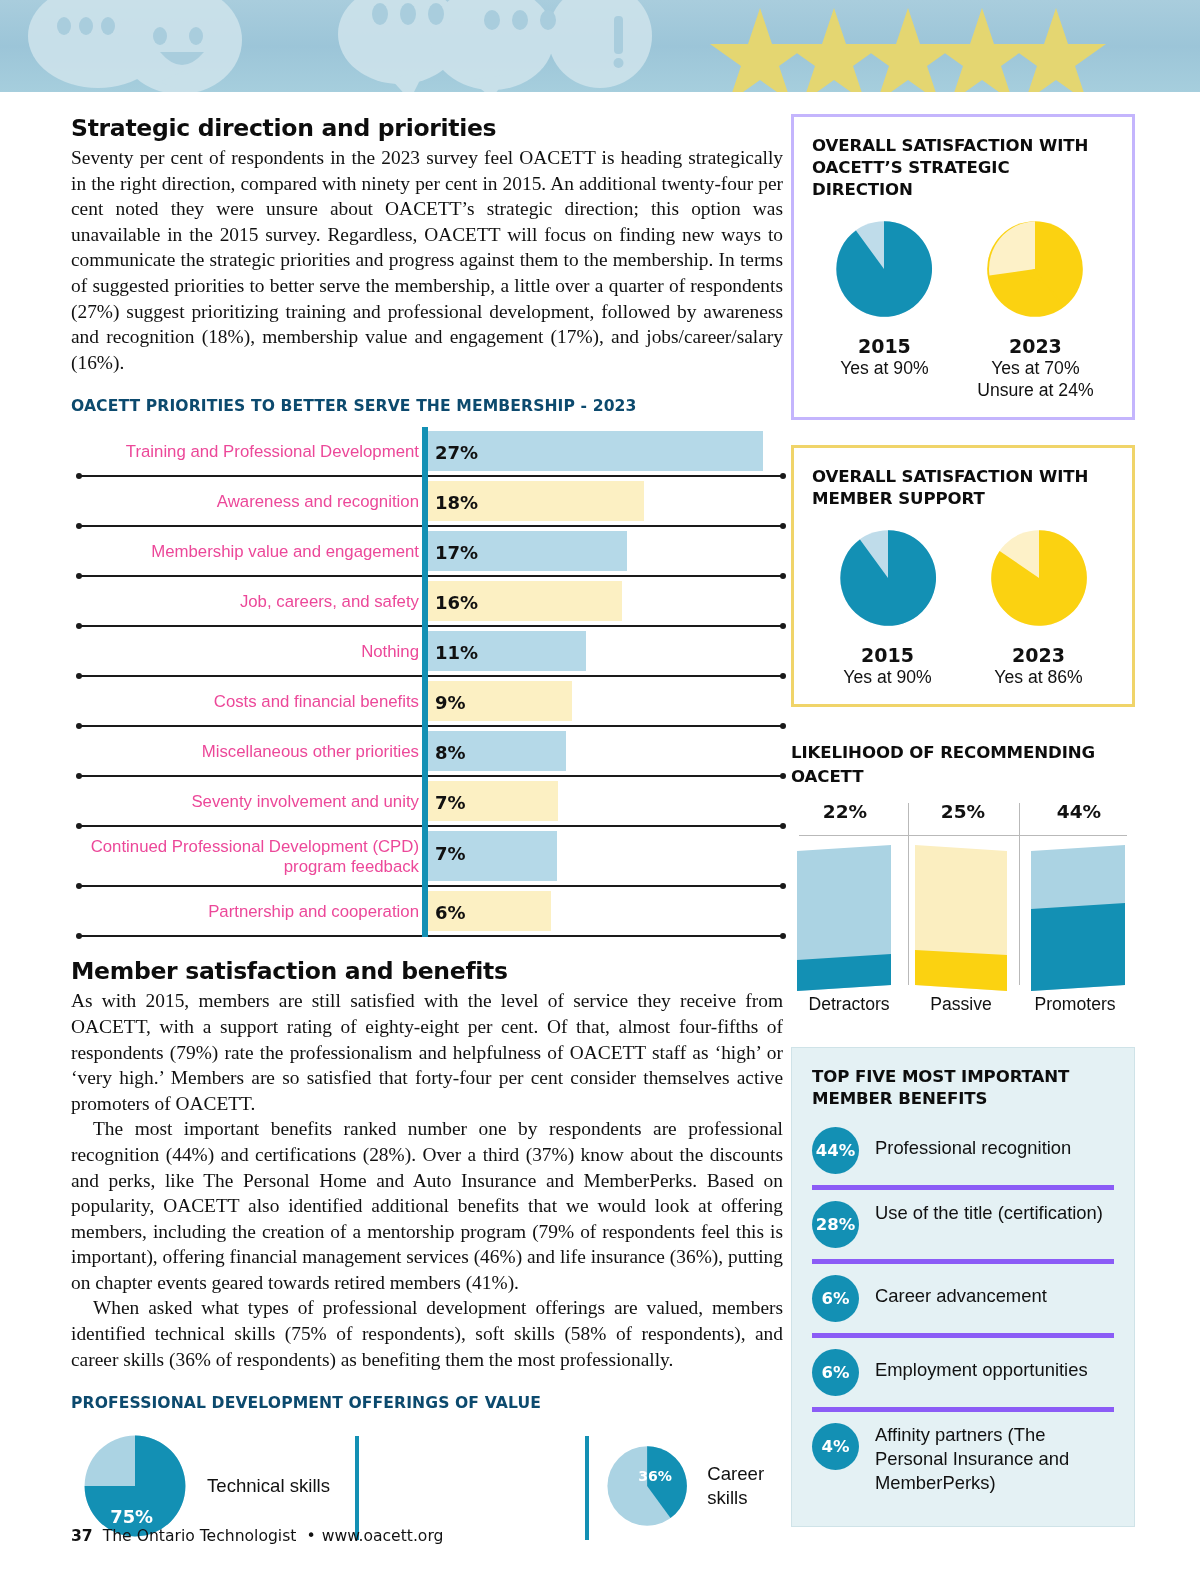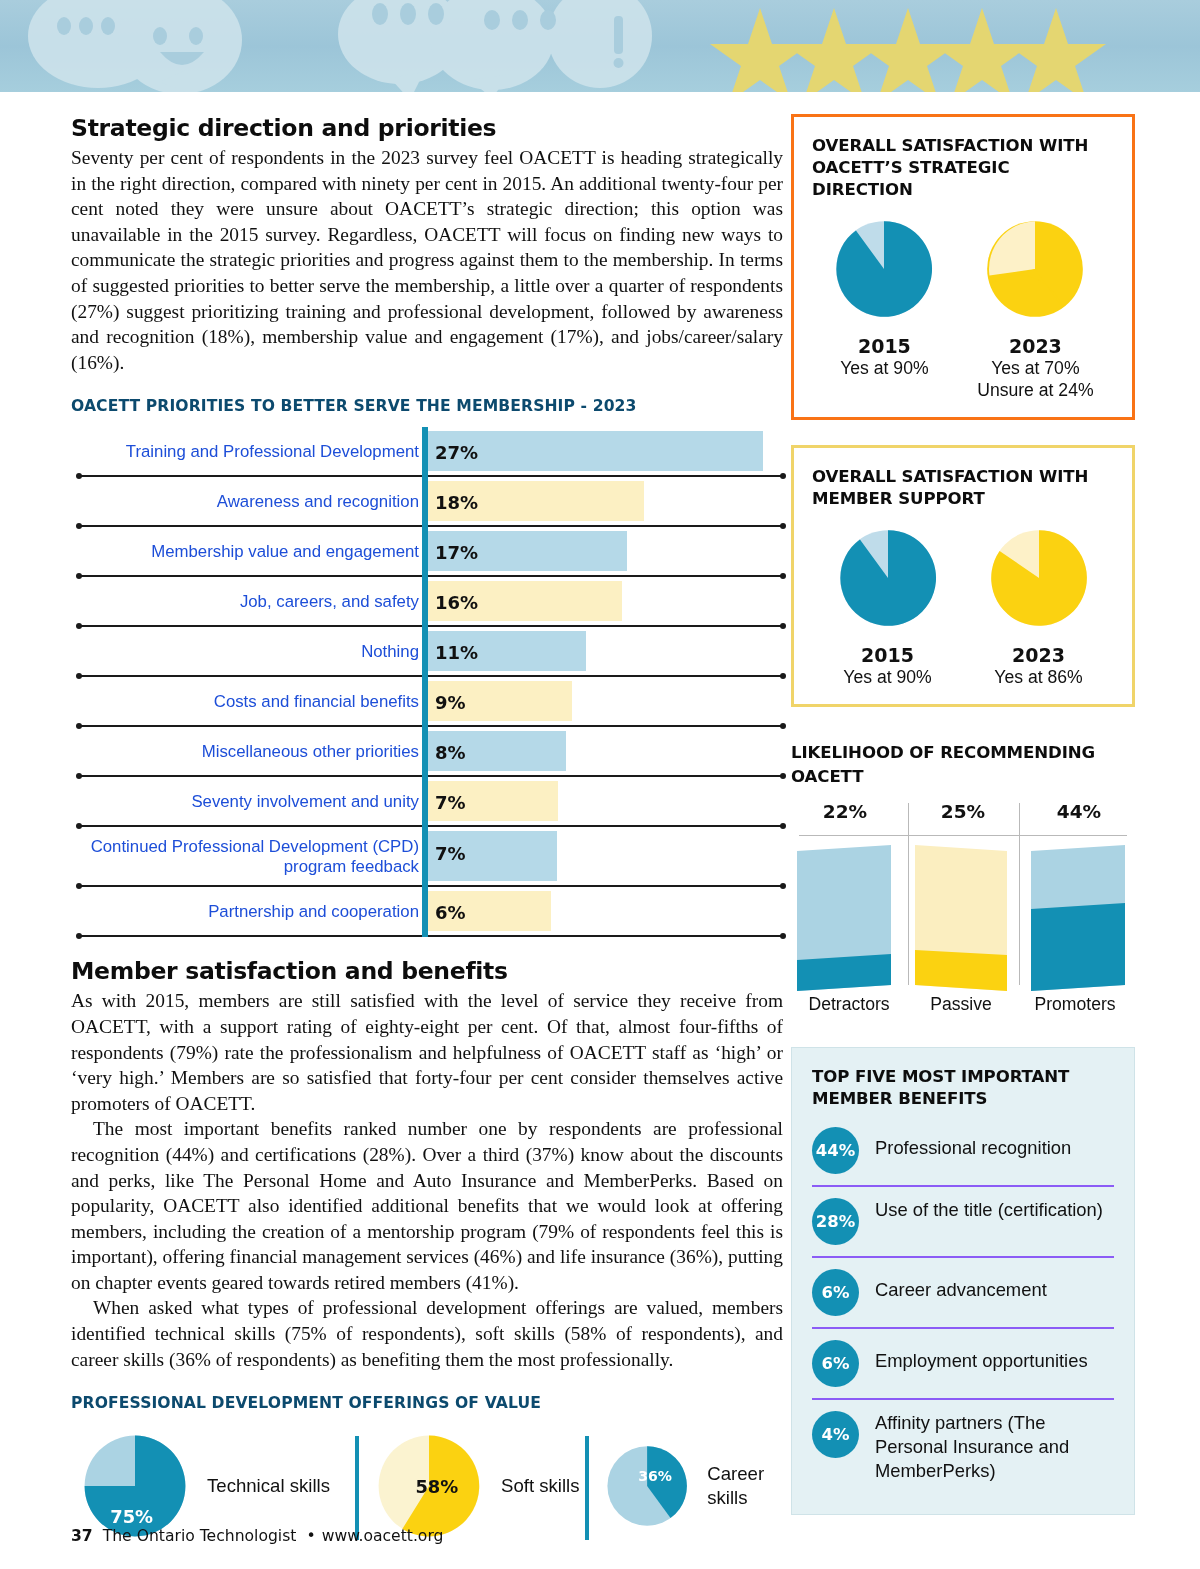--- a/index.html
+++ b/index.html
@@ -44,21 +44,21 @@
     color: #0c4a6e;
   }
 
   
   .bars { position: relative; margin-top: 12px; width: 712px; }
   .bar-row { position: relative; height: 50px; }
   .bar-row.tall { height: 60px; }
   .bar-label {
     position: absolute; left: 0; width: 348px; top: 50%;
     transform: translateY(-50%);
-    text-align: right; font-size: 16.8px; color: #1d4ed8;
+    text-align: right; font-size: 16.8px; color: #ec4899;
     line-height: 20px;
     font-family: "Liberation Sans", sans-serif;
   }
   .bar-track { position: absolute; left: 355px; right: 0; top: 0; bottom: 0; }
   .bar-fill {
     position: absolute; left: 0; top: 4px; bottom: 6px;
     border-radius: 0;
   }
   .bar-value {
     position: absolute; left: 9px; top: 50%; transform: translateY(-50%);
@@ -76,21 +76,21 @@
   }
   .row-rule::before { left: -3px; }
   .row-rule::after  { right: -3px; }
   .axis-line {
     position: absolute; left: 351px; top: 0; bottom: 0; width: 6px;
     background: #1390b4; z-index: 3;
   }
 
   
   .panel { position: relative; background: #fff; }
-  .panel.blue   { border: 3px solid #f97316; }
+  .panel.blue   { border: 3px solid #c4b5fd; }
   .panel.yellow { border: 3px solid #f0d469; }
   .panel.tint   { background: #e4f1f4; border: 1px solid #cfe3e8; }
   .panel-title {
     font-family: "DejaVu Sans", sans-serif;
     font-size: 16.6px; font-weight: bold; line-height: 22px;
     color: #0d0d0d; letter-spacing: -0.1px;
   }
   .pie-pair { display: flex; justify-content: space-around; margin-top: 16px; }
   .pie-block { text-align: center; }
   .pie-year {
@@ -107,21 +107,21 @@
     position: absolute; top: 4px; font-size: 18.5px; font-weight: bold;
     font-family: "DejaVu Sans", sans-serif; color: #111; text-align: center; width: 104px;
   }
   .nps-name {
     position: absolute; bottom: 0; font-size: 17.6px; color: #111;
     text-align: center; width: 116px;
   }
 
   
   .tf-item { display: flex; align-items: flex-start; padding: 11px 0 11px 0; }
-  .tf-item + .tf-item { border-top: 2px solid #8b5cf6; }
+  .tf-item + .tf-item { border-top: 5px solid #8b5cf6; }
   .tf-badge {
     flex: 0 0 auto; width: 47px; height: 47px; border-radius: 50%;
     background: #1390b4; color: #fff; font-weight: bold;
     font-family: "DejaVu Sans", sans-serif;
     display: flex; align-items: center; justify-content: center;
     font-size: 16.5px;
   }
   .tf-text {
     margin-left: 16px; font-size: 18.4px; line-height: 24px; color: #111;
     padding-top: 9px;
@@ -307,28 +307,20 @@
         <svg width="112" height="112" viewBox="0 0 100 100">
           <circle cx="50" cy="50" r="45" fill="#abd3e3"></circle>
           <path d="M50 50 L50 5 A45 45 0 1 1 5 50 Z" fill="#1390b4"></path>
           <text x="47" y="83" text-anchor="middle" fill="#ffffff" font-family="DejaVu Sans, sans-serif" font-size="16" font-weight="bold">75%</text>
         </svg>
         <div class="pd-label">Technical skills</div>
       </div>
 
       <div class="pd-sep" style="left:284px;"></div>
 
-      <div class="pd-unit" style="left:302px;">
-        <svg width="112" height="112" viewBox="0 0 100 100">
-          <circle cx="50" cy="50" r="45" fill="#fbf3d0"></circle>
-          <path d="M50 50 L50 5 A45 45 0 1 1 26.2 88.3 Z" fill="#fbd211"></path>
-          <text x="57" y="56" text-anchor="middle" fill="#111111" font-family="DejaVu Sans, sans-serif" font-size="16" font-weight="bold">58%</text>
-        </svg>
-        <div class="pd-label">Soft skills</div>
-      </div>
 
       <div class="pd-sep" style="left:514px;"></div>
 
       <div class="pd-unit" style="left:532px;">
         <svg width="112" height="112" viewBox="0 0 100 100">
           <circle cx="50" cy="50" r="45" fill="#abd3e3"></circle>
           <path d="M50 50 L50 5 A45 45 0 0 1 76.5 86.4 Z" fill="#1390b4"></path>
           <text x="59" y="44" text-anchor="middle" fill="#ffffff" font-family="DejaVu Sans, sans-serif" font-size="16" font-weight="bold">36%</text>
         </svg>
         <div class="pd-label">Career skills</div>

